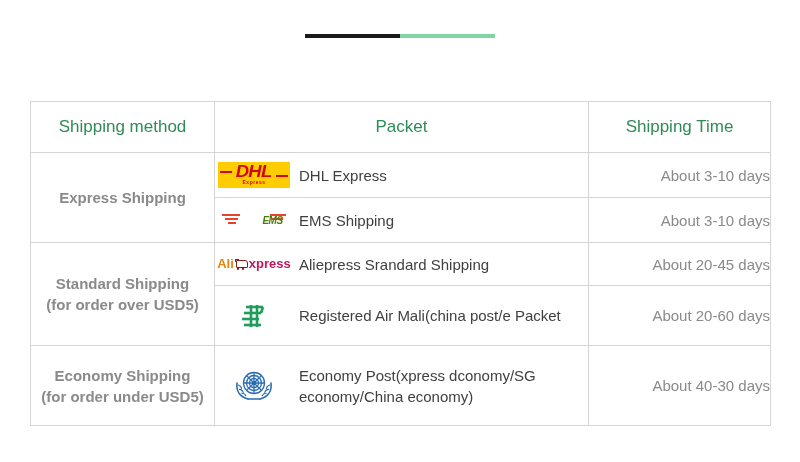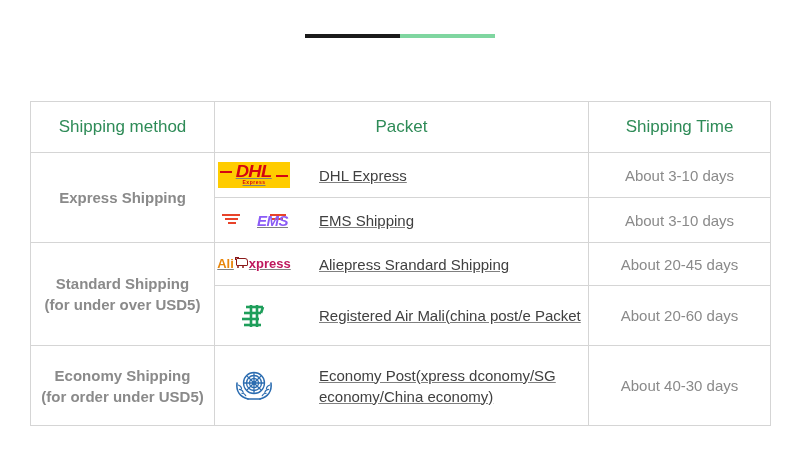--- a/index.html
+++ b/index.html
@@ -78,34 +78,33 @@
     text-align: center;
     font-size: 15px;
     color: #8a8a8a;
     line-height: 21px;
     padding: 4px 6px;
     font-weight: bold;
   }
   .method-cell .sub { display: block; }
 
   .time-cell {
-    text-align: center;
+    text-align: right;
     font-size: 15px;
     color: #8a8a8a;
     padding: 4px 6px;
   }
 
   .courier-cell {
     padding: 5px 10px 5px 12px;
   }
   .courier-inner {
     display: flex;
     align-items: center;
-    gap: 26px;
-    text-decoration: underline;
+    gap: 6px;
   }
   .logo-box {
     flex: 0 0 auto;
     width: 78px;
     height: 34px;
     display: flex;
     align-items: center;
     justify-content: center;
   }
   .courier-label {
@@ -163,40 +162,41 @@
     height: 26px;
     position: relative;
     display: flex;
     align-items: center;
     justify-content: center;
   }
   .ems .ems-word {
     font-family: "Liberation Sans", sans-serif;
     font-style: italic;
     font-weight: bold;
-    font-size: 15px;
-    color: #8b5cf6;
+    font-size: 10px;
+    color: #4d7c0f;
     letter-spacing: -0.5px;
     z-index: 2;
     margin-left: 37px;
   }
   .ems .stripe {
     position: absolute;
     background: #E8432A;
     height: 2px;
   }
   .ems .s1 { left: 4px;  top: 7px;  width: 18px; }
   .ems .s2 { left: 7px;  top: 11px; width: 13px; }
   .ems .s3 { left: 10px; top: 15px; width: 8px; }
   .ems .s4 { right: 4px;  top: 7px;  width: 16px; }
   .ems .s5 { right: 7px;  top: 11px; width: 11px; }
 
   
   .alix {
     display: flex;
+    align-items: center;
     gap: 1px;
     font-weight: bold;
     font-size: 13px;
     line-height: 14px;
   }
   .alix .ali { color: #E8860C; }
   .alix .xpr { color: #be185d; }
   .alix .cart {
     width: 13px;
     height: 11px;
@@ -295,21 +295,21 @@
             </div>
             <div class="courier-label">EMS Shipping</div>
           </div>
         </td>
         <td class="time-cell">About 3-10 days</td>
       </tr>
 
       <tr class="row-h3">
         <td class="method-cell" rowspan="2">
           <span>Standard Shipping</span>
-          <span class="sub">(for under over USD5)</span>
+          <span class="sub">(for order over USD5)</span>
         </td>
         <td class="courier-cell">
           <div class="courier-inner">
             <div class="logo-box">
               <div class="alix">
                 <span class="ali">Ali</span>
                 <span class="cart">
                   <span class="handle"></span>
                   <span class="body"></span>
                   <span class="wheel w1"></span>

